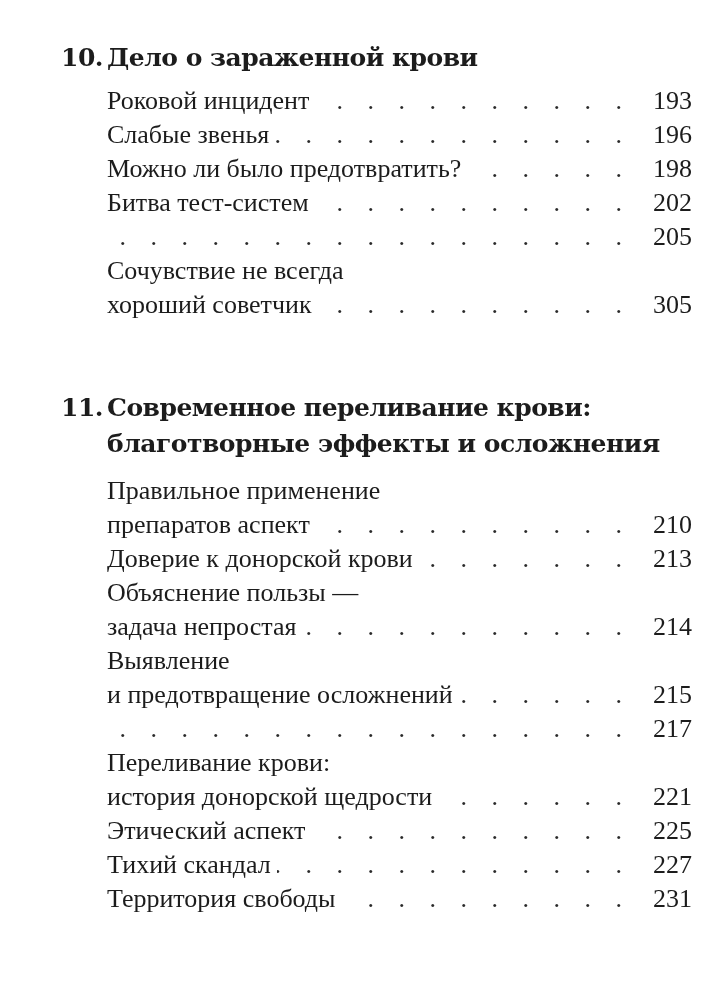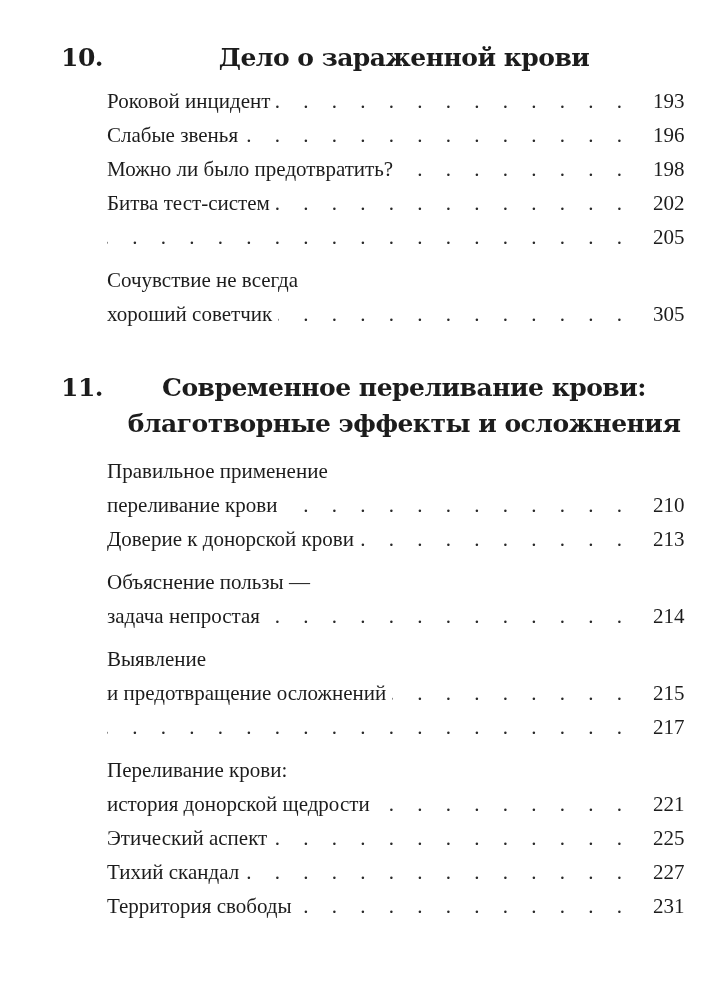--- a/index.html
+++ b/index.html
@@ -34,33 +34,32 @@
       display: flex;
       margin: 0;
     }
     .chapter-num {
       width: 46px;
       flex: 0 0 46px;
       white-space: nowrap;
     }
     .chapter-text {
       flex: 1;
-      text-align: center;
     }
     .chapter-text span {
       display: block;
     }
     .entries {
       margin-top: 0;
       padding-left: 46px;
     }
     .entry {
       position: relative;
       font-family: "Liberation Serif", serif;
-      font-size: 21px;
+      font-size: 26px;
       line-height: 34px;
       width: 586px;
     }
     .entry .line {
       display: block;
       white-space: nowrap;
     }
     .entry .last-line {
       display: flex;
       align-items: baseline;
@@ -79,21 +78,20 @@
       text-align: right;
       direction: rtl;
       margin-right: 22px;
     }
     .entry .pg {
       flex: 0 0 auto;
       width: 40px;
       text-align: left;
     }
     .entry.multi {
-      margin-top: 9px;
     }
   </style>
 </head>
 <body>
 
 <div class="page">
 
   <section class="chapter" style="top:40px;">
     <h2 class="chapter-title">
       <span class="chapter-num">10.</span>
@@ -140,33 +138,33 @@
         <span class="line">Сочувствие не всегда</span>
         <div class="last-line">
           <span class="txt">хороший советчик</span>
           <span class="leader">. . . . . . . . . . . . . . . . . . . . . . . . . . . . . . . . . . . . . . . .</span>
           <span class="pg">305</span>
         </div>
       </div>
     </div>
   </section>
 
-  <section class="chapter" style="top:370px;">
+  <section class="chapter" style="top:390px;">
     <h2 class="chapter-title">
       <span class="chapter-num">11.</span>
       <span class="chapter-text">
         <span>Современное переливание крови:</span>
         <span>благотворные эффекты и осложнения</span>
       </span>
     </h2>
     <div class="entries" style="margin-top:12px;">
       <div class="entry">
         <span class="line">Правильное применение</span>
         <div class="last-line">
-          <span class="txt">переливание крови</span>
+          <span class="txt">препаратов аспект</span>
           <span class="leader">. . . . . . . . . . . . . . . . . . . . . . . . . . . . . . . . . . . . . . . .</span>
           <span class="pg">210</span>
         </div>
       </div>
       <div class="entry">
         <div class="last-line">
           <span class="txt">Доверие к донорской крови</span>
           <span class="leader">. . . . . . . . . . . . . . . . . . . . . . . . . . . . . . . . . . . . . . . .</span>
           <span class="pg">213</span>
         </div>

